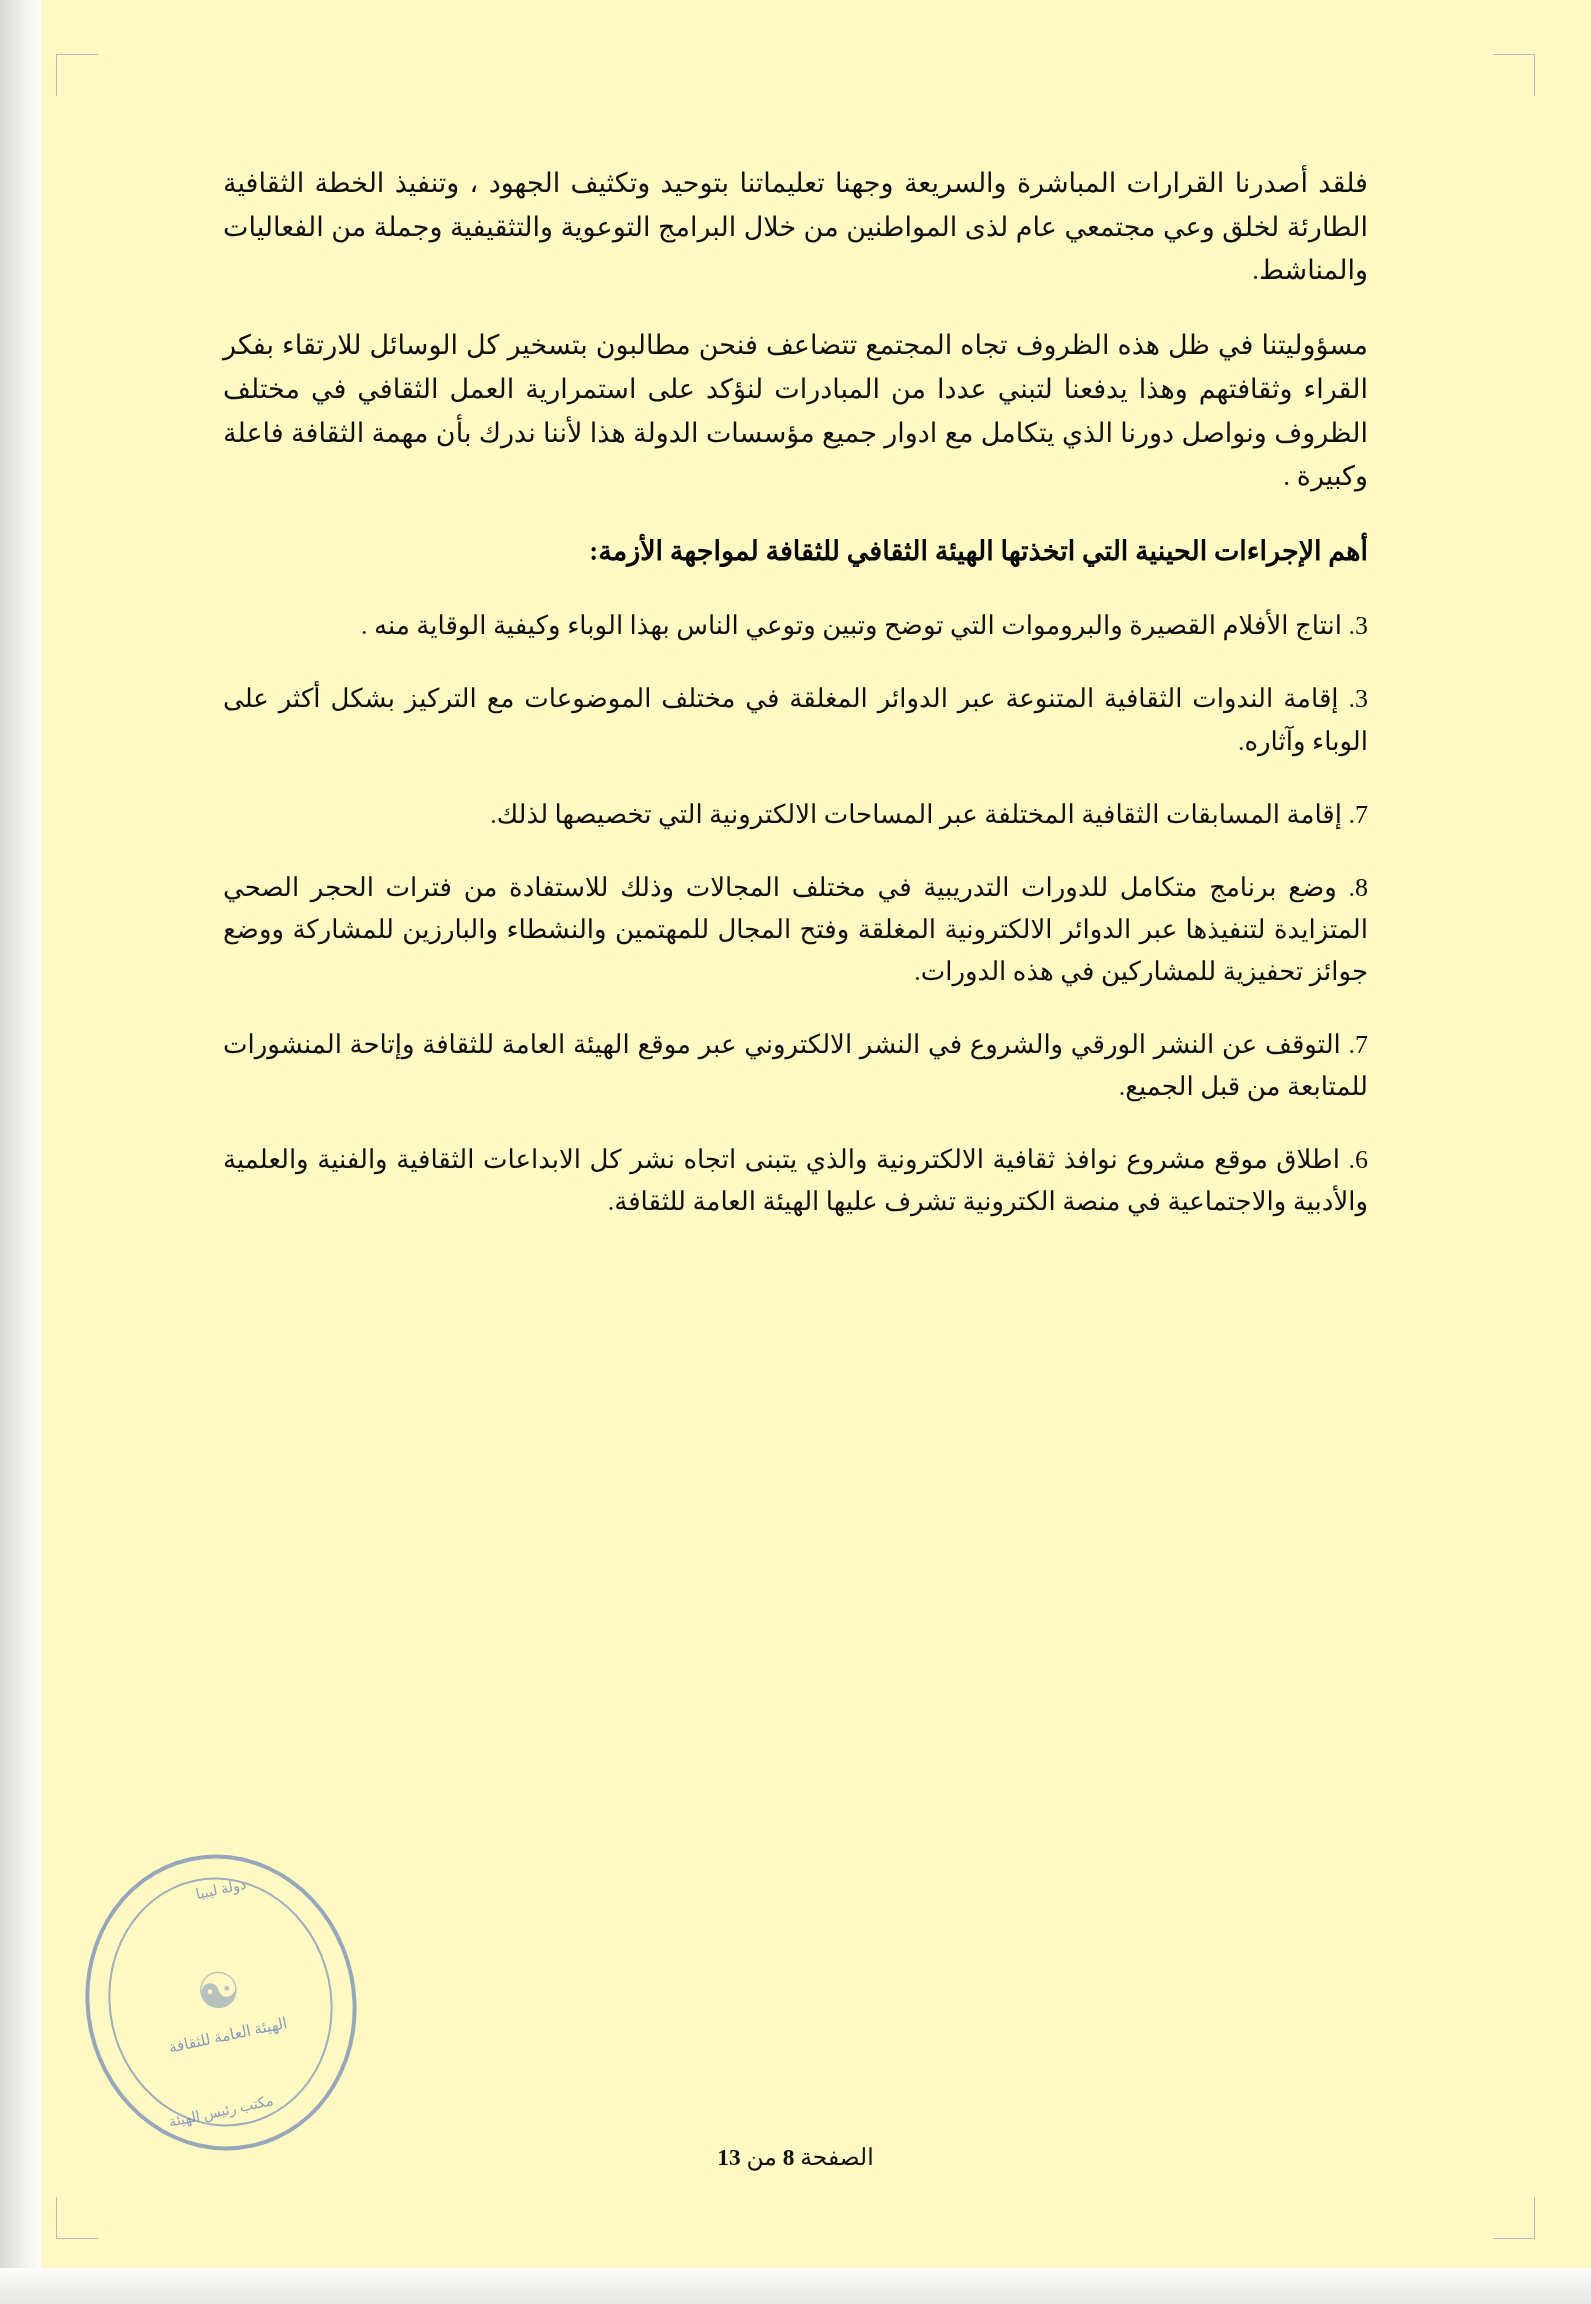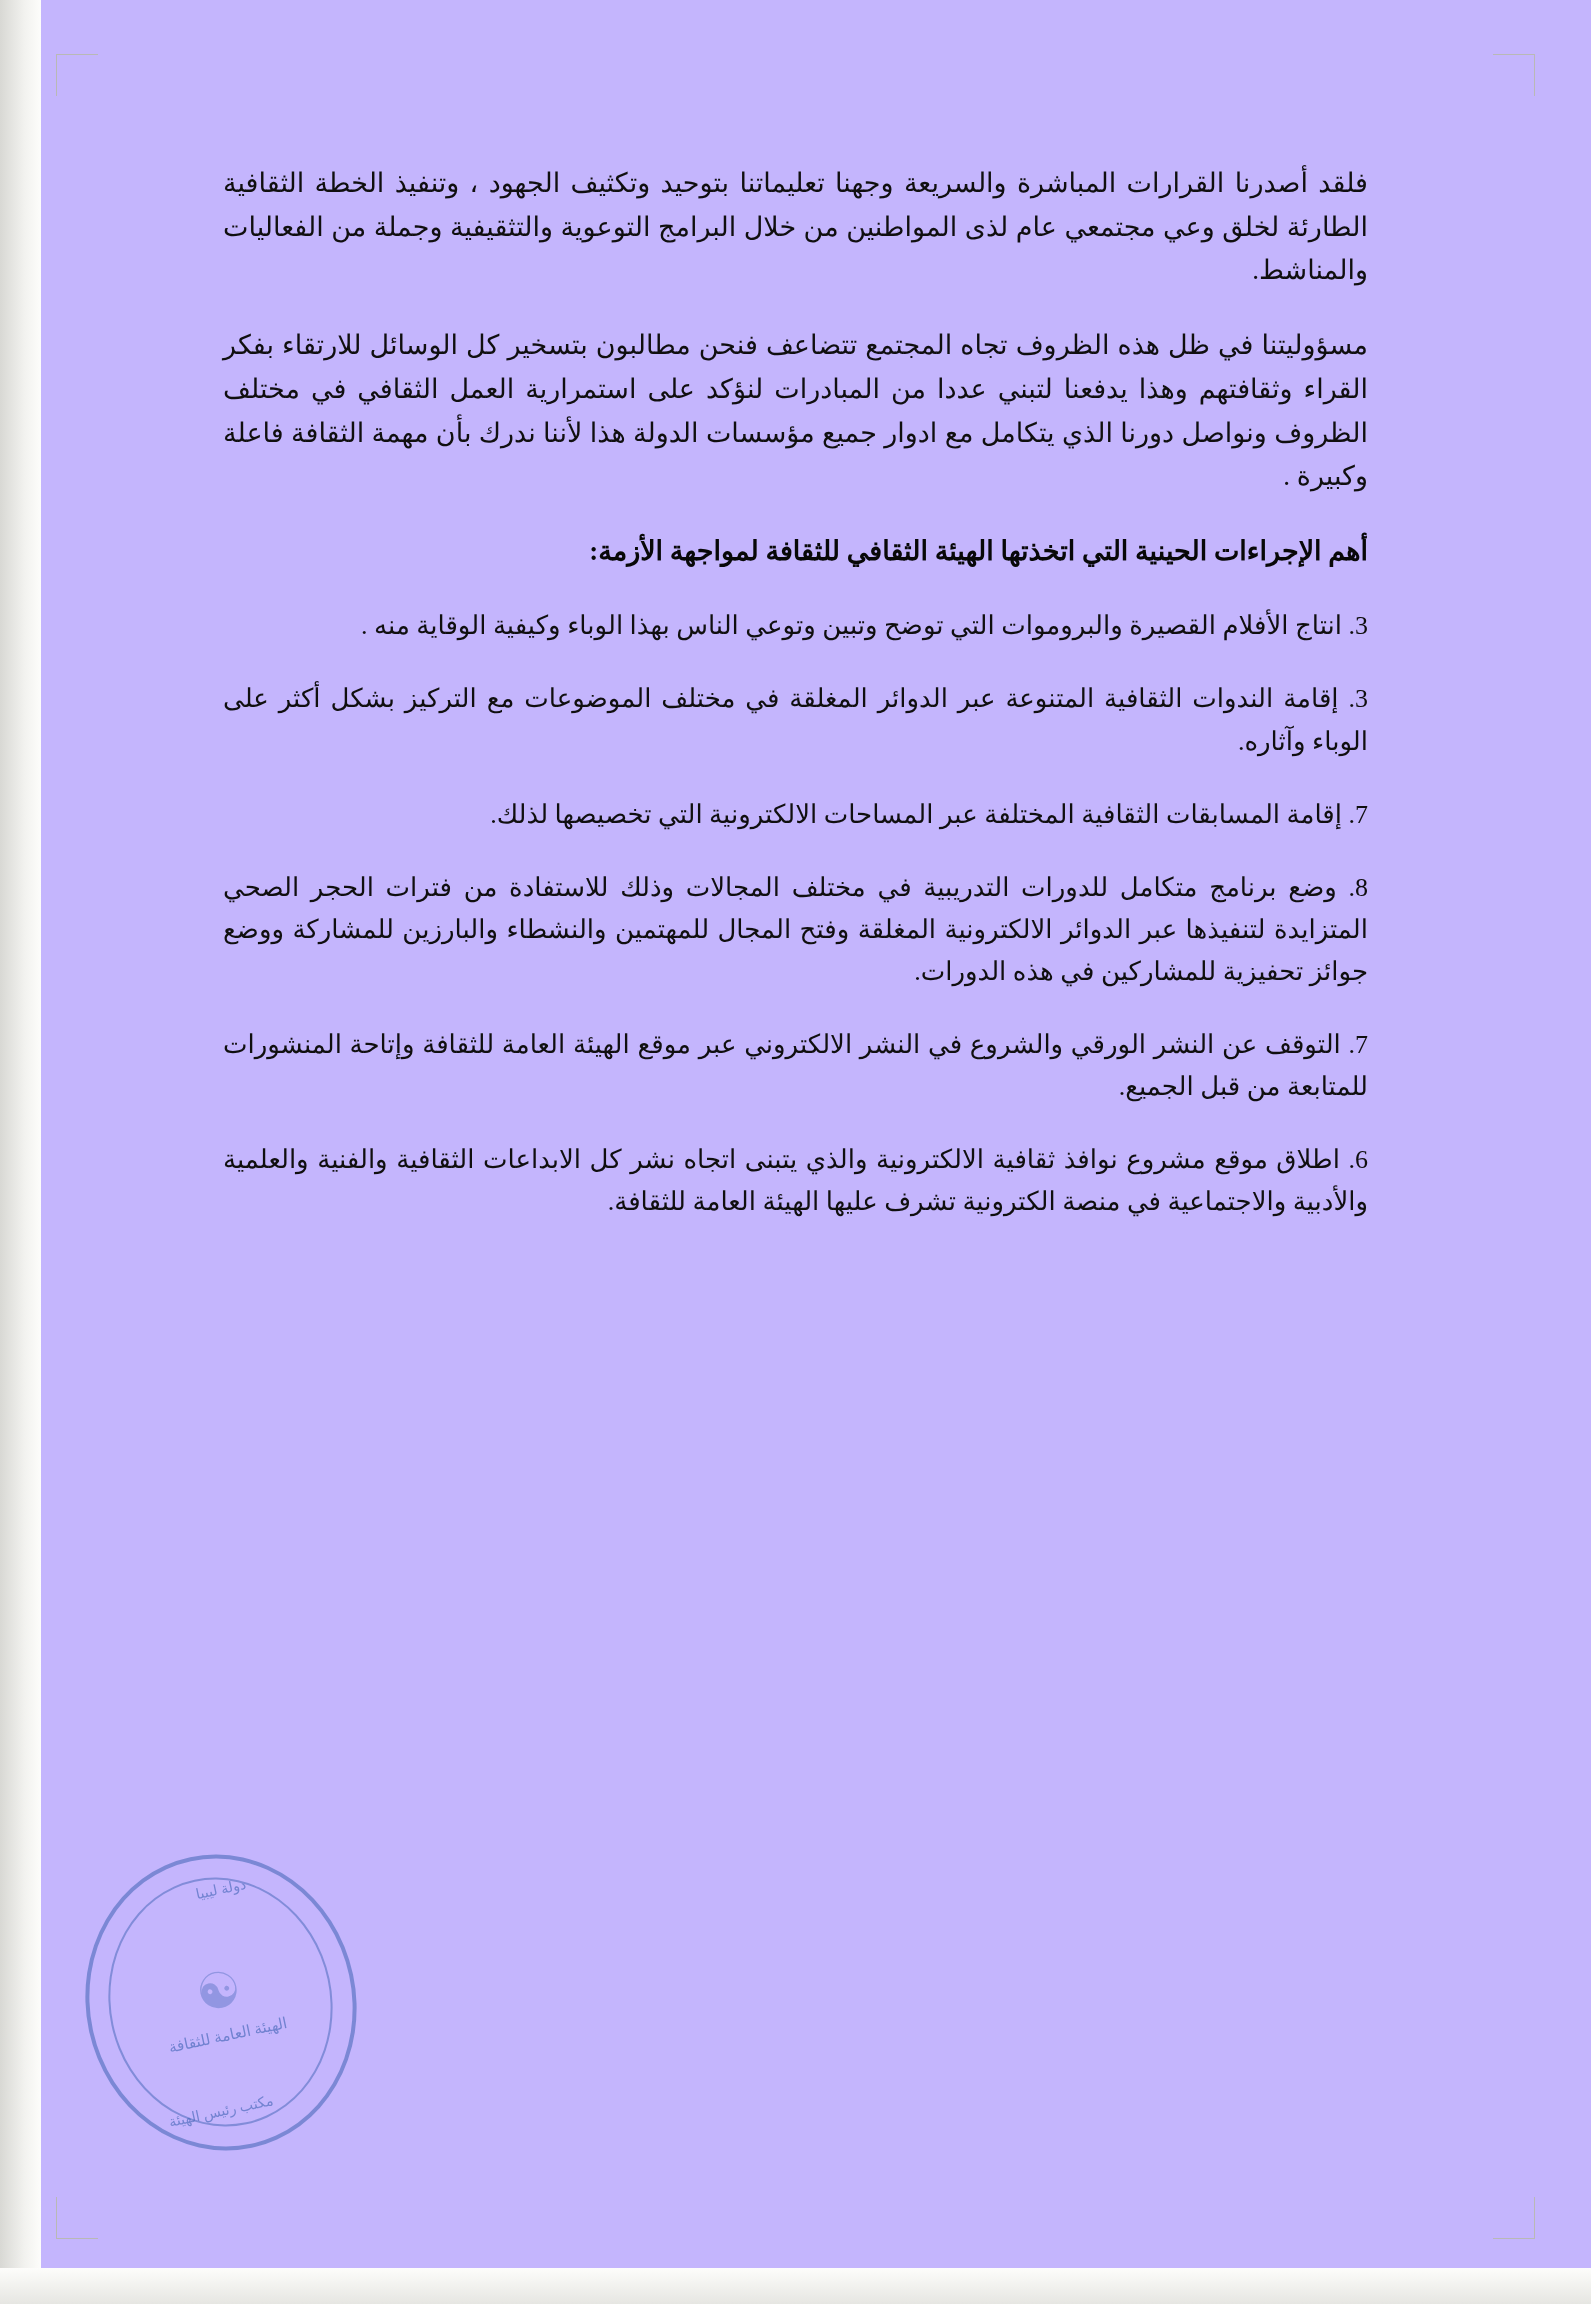--- a/index.html
+++ b/index.html
@@ -7,21 +7,21 @@
     padding: 0;
     background: #ffffff;
   }
   body {
     font-family: "Liberation Serif", "DejaVu Serif", serif;
   }
   .page {
     position: relative;
     width: 1591px;
     height: 2304px;
-    background: #c4b5fd;
+    background: #fef9c3;
     overflow: hidden;
   }
   
   .scan-edge-left {
     position: absolute;
     top: 0; left: 0;
     width: 41px; height: 100%;
     background: linear-gradient(to right, #d8d8d4 0%, #f2f2ef 60%, #fdfdfb 100%);
   }
   .scan-edge-bottom {
@@ -190,15 +190,21 @@
     <div class="oval"></div>
     <div class="oval inner"></div>
     <div class="stamp-top">دولة ليبيا</div>
     <div class="stamp-text">
       <span class="glyph">☯</span>
       <span>الهيئة العامة للثقافة</span>
     </div>
     <div class="stamp-bottom">مكتب رئيس الهيئة</div>
   </div>
 
+  <div class="footer">
+    <span class="pg">الصفحة</span>
+    <b>8</b>
+    <span>من</span>
+    <b>13</b>
+  </div>
 
 </div>
 
 
 </body></html>

